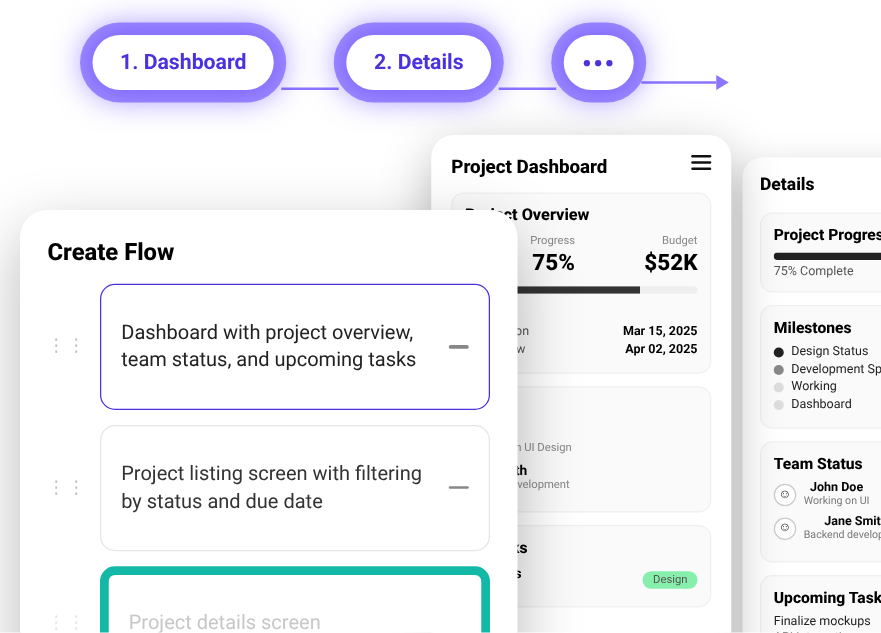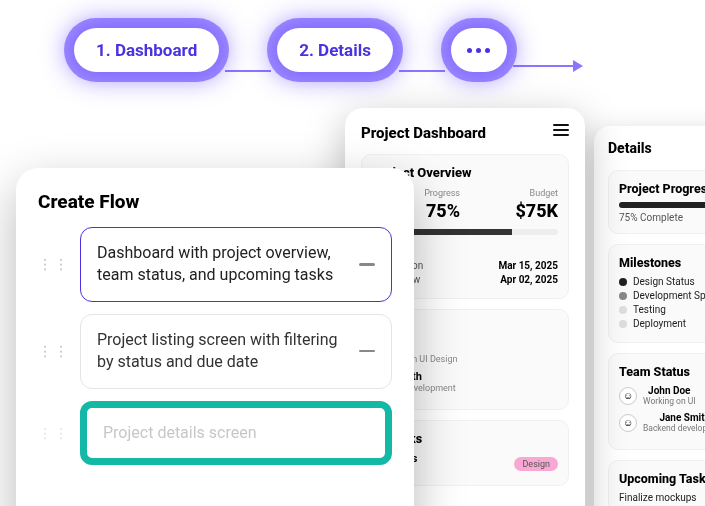--- a/index.html
+++ b/index.html
@@ -56,34 +56,34 @@
   .stat .label { font-size:9px; color:#888; margin-bottom:2px; }
   .stat .value { font-size:18px; font-weight:800; }
   .dash-progress { height:6px; background:#eee; border-radius:4px; overflow:hidden; margin:6px 0 10px; }
   .dash-progress .fill { height:100%; background:#333; }
   .dl-row { display:flex; justify-content:space-between; font-size:10px; margin-bottom:3px; }
   .dl-row .k { color:#555; }
   .dl-row .v { font-weight:700; }
   .team-block .trow { margin-bottom:6px; }
   .trow .nm { font-size:11px; font-weight:700; }
   .trow .rl { font-size:9px; color:#888; }
-  .badge { font-size:9px; background:#f9a8d4; color:#555; padding:2px 8px; border-radius:10px; }
+  .badge { font-size:9px; background:#86efac; color:#555; padding:2px 8px; border-radius:10px; }
   .ut-row { display:flex; justify-content:space-between; align-items:center; }
   .ut-row .tname { font-size:11px; font-weight:700; }
   .ut-row .tdate { font-size:9px; color:#888; }
 
   
   .flow-card { top:168px; left:16px; width:398px; height:400px; border-radius:22px; padding:22px 22px; box-shadow: 0 18px 50px rgba(0,0,0,0.28); }
   .flow-head { display:flex; align-items:center; justify-content:space-between; margin-bottom:14px; }
   .flow-head h2 { font-size:19px; font-weight:800; }
   .autoflow { display:flex; align-items:center; gap:6px; color:#4A32E0; font-weight:700; font-size:15px; }
   .sparkle { width:18px; height:18px; }
   .flow-item-row { display:flex; align-items:center; gap:10px; margin-bottom:12px; }
   .drag { color:#bbb; font-size:14px; letter-spacing:2px; line-height:6px; user-select:none; }
-  .flow-item { flex:1; display:flex; align-items:center; justify-content:space-between; gap:12px; border-radius:12px; padding:14px 16px; font-size:16px; line-height:1.4; color:#333; }
+  .flow-item { flex:1; display:flex; align-items:center; justify-content:space-between; gap:12px; border-radius:12px; padding:27px 16px; font-size:16px; line-height:1.4; color:#333; }
   .flow-item .txt { flex:1; }
   .flow-item .minus { width:16px; height:2.5px; background:#888; border-radius:2px; flex-shrink:0; }
   .flow-item.sel { border:1.5px solid #4A32E0; color:#222; }
   .flow-item.norm { border:1px solid #e5e5e5; }
   .flow-item.ghost { border:7px solid #14b8a6; color:#c7c7c7; }
   .flow-item.ghost .minus { visibility:hidden; }
 </style>
 </head>
 <body>
 <div class="stage">
@@ -122,25 +122,25 @@
       <div class="milestone">
           <span class="m-dot m-done"></span>
           <span>Design Status</span>
         </div>
       <div class="milestone">
           <span class="m-dot m-active"></span>
           <span>Development Sprint 1</span>
         </div>
       <div class="milestone">
           <span class="m-dot m-pending"></span>
-          <span>Testing</span>
+          <span>Working</span>
         </div>
       <div class="milestone">
           <span class="m-dot m-pending"></span>
-          <span>Deployment</span>
+          <span>Dashboard</span>
         </div>
     </div>
 
     <div class="block">
       <div class="section-title">Team Status</div>
       <div class="team-row">
         <div class="avatar-sm">☺</div>
         <div class="team-info">
             <div class="name">John Doe</div>
             <div class="role">Working on UI</div>
@@ -174,21 +174,21 @@
 
     <div class="block">
       <div class="overview-title">Project Overview</div>
       <div class="stats">
         <div class="stat">
           <div class="label">Progress</div>
           <div class="value">75%</div>
         </div>
         <div class="stat">
           <div class="label">Budget</div>
-          <div class="value">$75K</div>
+          <div class="value">$52K</div>
         </div>
       </div>
       <div class="dash-progress">
           <div class="fill" style="width:75%"></div>
         </div>
       <div class="small-text" style="font-weight:700; color:#222; margin-bottom:4px;">dlines</div>
       <div class="dl-row">
           <span class="k">Completion</span>
           <span class="v">Mar 15, 2025</span>
         </div>

